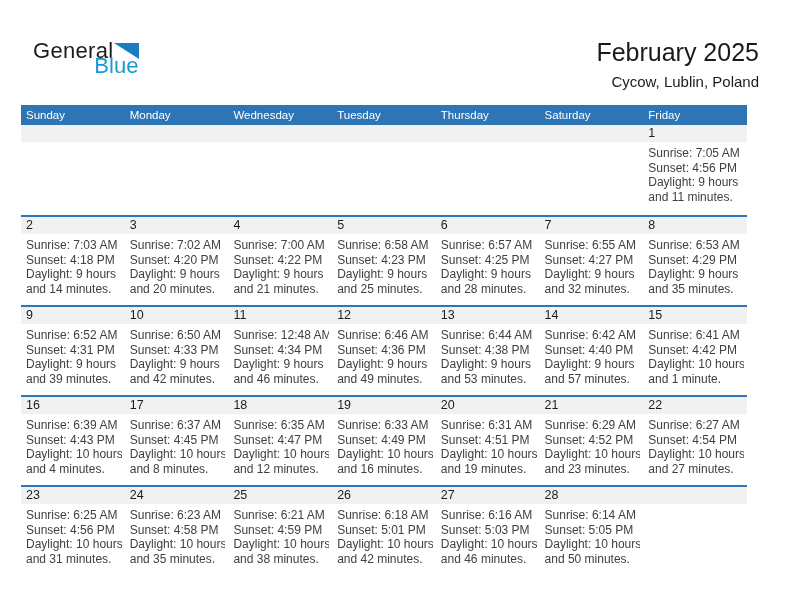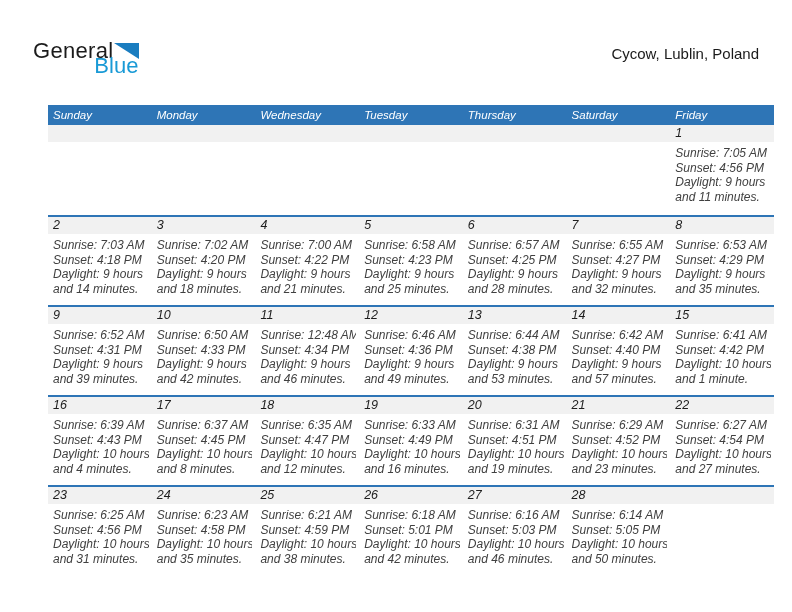--- a/index.html
+++ b/index.html
@@ -23,21 +23,21 @@
   .logo-general{font-size:22px;color:#1b1b1b;letter-spacing:.3px;line-height:22px;}
   .logo-triangle{width:0;height:0;border-top:16px solid var(--logo-triangle);
     border-left:25px solid transparent;margin-top:3px;margin-left:1px;}
   .logo-row2{text-align:right;margin-top:-7px;padding-right:1px;
     font-size:22px;line-height:22px;color:var(--logo-blue);}
   
   .title-block{position:absolute;right:33px;top:38px;text-align:right;}
   .page-title{font-size:25px;color:var(--title-text);line-height:28px;}
   .page-subtitle{font-size:15px;color:var(--title-text);margin-top:7px;}
   
-  .calendar{position:absolute;left:48px;top:105px;width:726px;font-style:italic;}
+  .calendar{position:absolute;left:21px;top:105px;width:726px;}
   .weekday-row{display:grid;grid-template-columns:repeat(7,1fr);
     background:var(--header-bar);height:20px;}
   .weekday-cell{color:#fff;font-size:11.5px;line-height:20px;padding-left:5px;
     overflow:hidden;white-space:nowrap;}
   .week-row{display:grid;grid-template-columns:repeat(7,1fr);height:90px;
     border-top:2px solid var(--week-divider);box-sizing:border-box;}
   .week-row.first{border-top:0;}
   .day-cell{overflow:hidden;}
   .cell-head{height:17px;background:var(--day-strip);font-size:12.5px;
     line-height:17px;padding-left:5px;color:#1d1d1d;}
@@ -52,20 +52,21 @@
 
   <div class="logo">
     <div class="logo-row1">
       <span class="logo-general">General</span>
       <span class="logo-triangle"></span>
     </div>
     <div class="logo-row2">Blue</div>
   </div>
 
   <div class="title-block">
+    <div class="page-title">February 2025</div>
     <div class="page-subtitle">Cycow, Lublin, Poland</div>
   </div>
 
   <div class="calendar">
     <div class="weekday-row" id="weekday-row">
         <div class="weekday-cell">Sunday</div>
         <div class="weekday-cell">Monday</div>
         <div class="weekday-cell">Wednesday</div>
         <div class="weekday-cell">Tuesday</div>
         <div class="weekday-cell">Thursday</div>
@@ -111,21 +112,21 @@
               <div class="cell-line">Daylight: 9 hours</div>
               <div class="cell-line">and 14 minutes.</div>
             </div>
           </div>
           <div class="day-cell">
             <div class="cell-head">3</div>
             <div class="cell-body">
               <div class="cell-line">Sunrise: 7:02 AM</div>
               <div class="cell-line">Sunset: 4:20 PM</div>
               <div class="cell-line">Daylight: 9 hours</div>
-              <div class="cell-line">and 18 minutes.</div>
+              <div class="cell-line">and 20 minutes.</div>
             </div>
           </div>
           <div class="day-cell">
             <div class="cell-head">4</div>
             <div class="cell-body">
               <div class="cell-line">Sunrise: 7:00 AM</div>
               <div class="cell-line">Sunset: 4:22 PM</div>
               <div class="cell-line">Daylight: 9 hours</div>
               <div class="cell-line">and 21 minutes.</div>
             </div>

